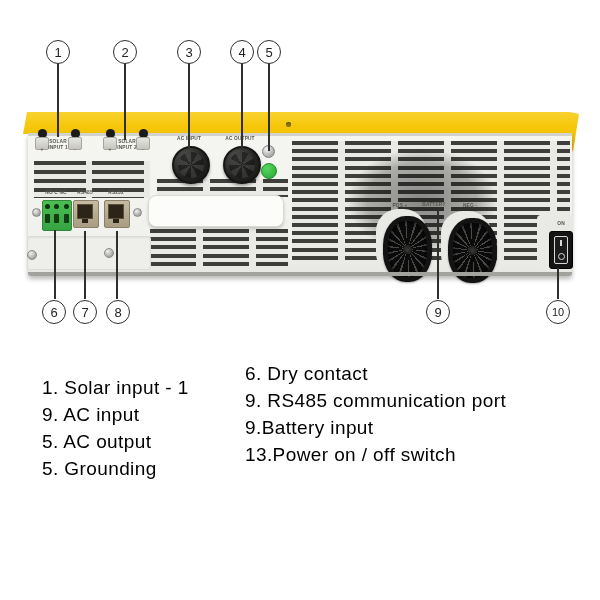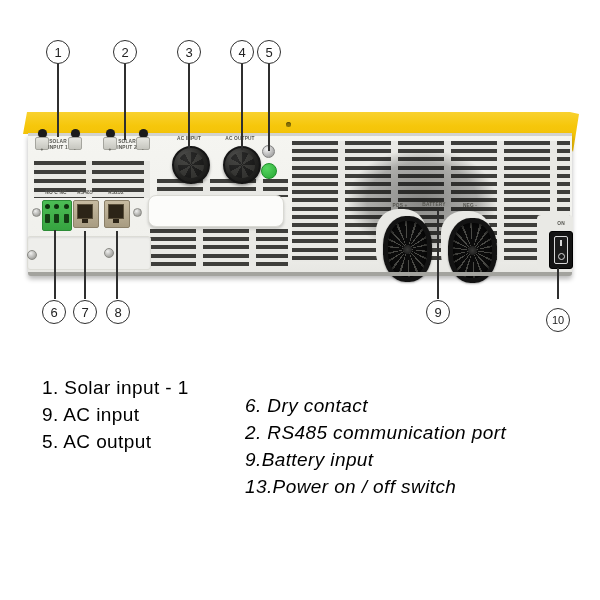--- a/index.html
+++ b/index.html
@@ -81,21 +81,21 @@
   #sw-clear{left:537px;top:215px;width:36px;height:56px;background:#e9e9e5;border-radius:4px;}
   #sw-body{left:549px;top:231px;width:22px;height:36px;background:#141414;border:1px solid #000;border-radius:3px;}
   #sw-rocker{left:4px;top:4px;width:12px;height:26px;background:#1b1b1b;border:1px solid #d8d8d8;border-radius:2px;}
   #sw-rocker::before{content:"";position:absolute;left:50%;top:3px;width:2px;height:6px;margin-left:-1px;background:#d8d8d8;}
   #sw-rocker::after{content:"";position:absolute;left:50%;bottom:3px;width:5px;height:5px;margin-left:-3.5px;
       border:1px solid #d8d8d8;border-radius:50%;}
 
   
   .co{width:22px;height:22px;border:1.6px solid #2f2f2f;border-radius:50%;background:#fff;
       display:flex;align-items:center;justify-content:center;font-size:13px;color:#222;}
-  .co.small{font-size:11px;margin-top:8px;}
+  .co.small{font-size:11px;}
   .lead{width:2px;background:#2f2f2f;}
 
   
   .legend-col{font-size:19px;line-height:27px;letter-spacing:.4px;color:#000000;white-space:nowrap;}
 </style>
 </head>
 <body>
 
 <div id="stage">
 
@@ -230,21 +230,22 @@
       <span>9</span>
     </div>
   <div class="abs co small" style="left:546px;top:300px;">
       <span>10</span>
     </div>
 
   <div class="abs legend-col" style="left:42px;top:374px;">
     <div>1. Solar input - 1</div>
     <div>9. AC input</div>
     <div>5. AC output</div>
-  </div>
-  <div class="abs legend-col" style="left:245px;top:392px;font-style:italic;">
+    <div>5. Grounding</div>
+  </div>
+  <div class="abs legend-col" style="left:245px;top:360px;">
     <div>6. Dry contact</div>
-    <div>2. RS485 communication port</div>
+    <div>9. RS485 communication port</div>
     <div>9.Battery input</div>
     <div>13.Power on / off switch</div>
   </div>
 
 </div>
 
 </body></html>

